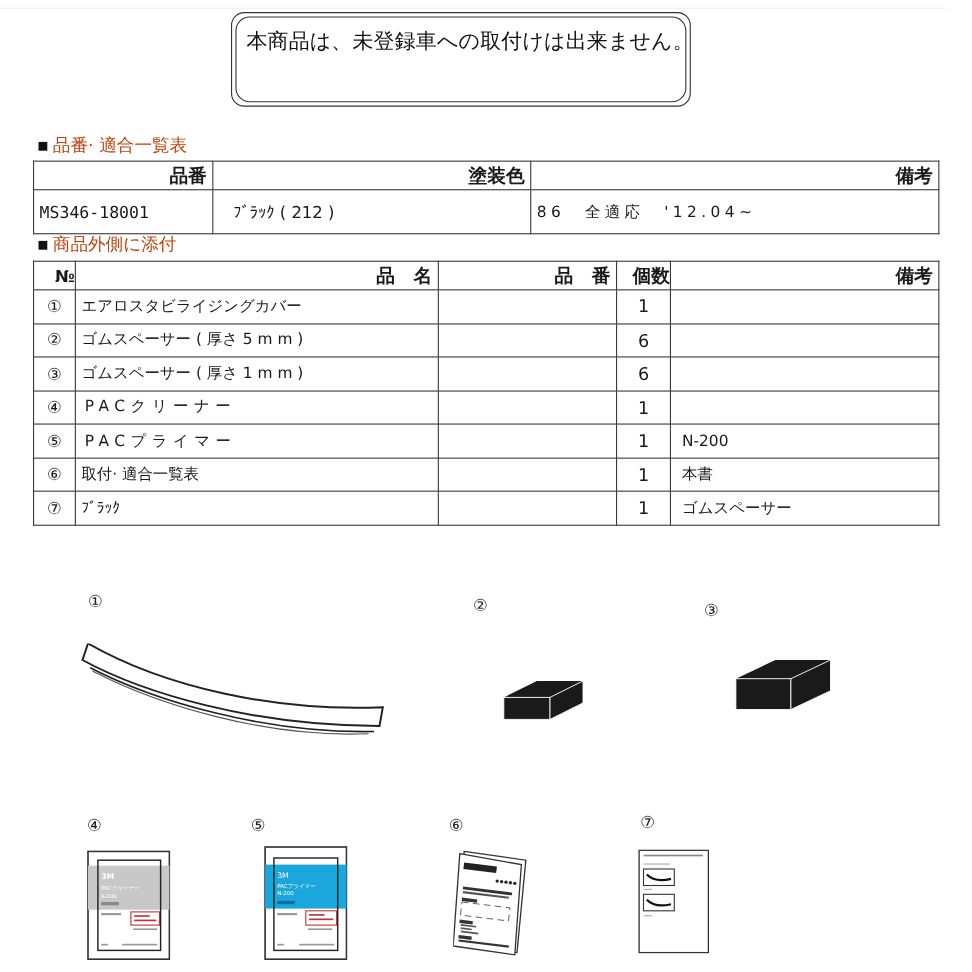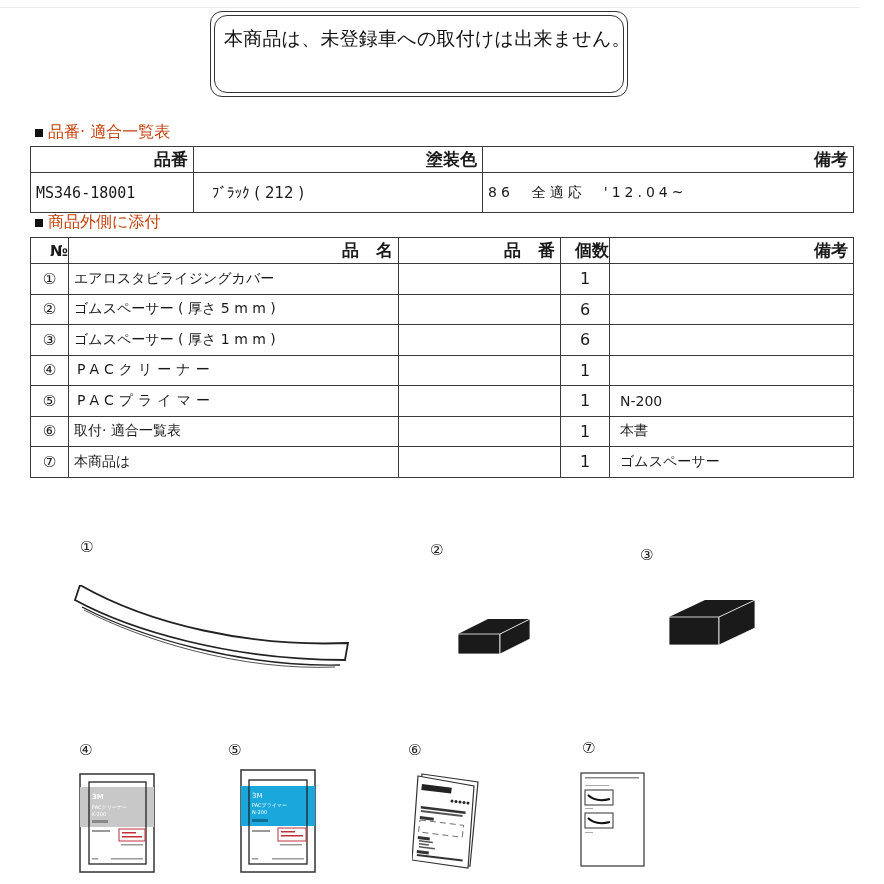--- a/index.html
+++ b/index.html
@@ -144,21 +144,21 @@
   </tr>
   <tr class="r">
     <td class="num">⑥</td>
     <td class="name">取付· 適合一覧表</td>
     <td></td>
     <td class="qty">1</td>
     <td class="rm">本書</td>
   </tr>
   <tr class="r">
     <td class="num">⑦</td>
-    <td class="name">本商品は</td>
+    <td class="name">ﾌﾞﾗｯｸ</td>
     <td></td>
     <td class="qty">1</td>
     <td class="rm">ゴムスペーサー</td>
   </tr>
 </tbody>
   </table>
 
 <div class="callout" style="left:80px;top:538px;">①</div>
 <div class="callout" style="left:430px;top:541px;">②</div>
 <div class="callout" style="left:640px;top:546px;">③</div>

